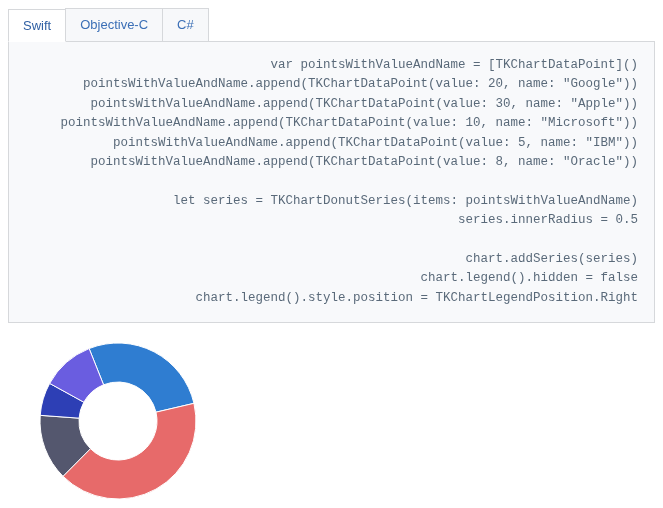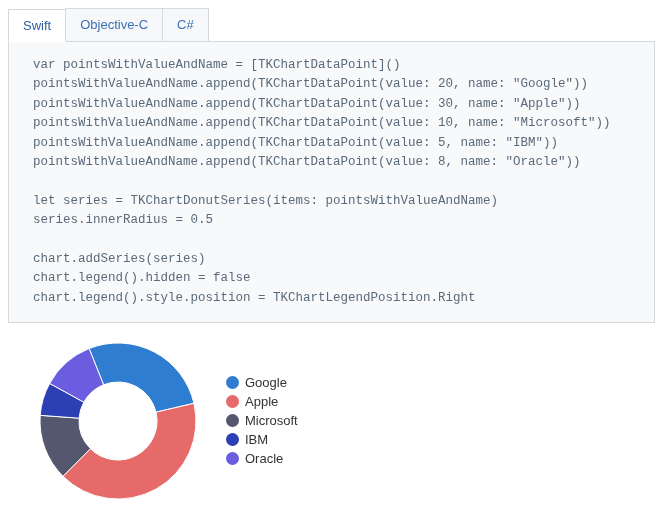--- a/index.html
+++ b/index.html
@@ -28,27 +28,28 @@
   .tab.active {
     background: #fff;
     color: #2f5fa3;
     border-bottom: 1px solid #fff;
     top: 1px;
   }
   .code-block {
     border: 1px solid #d6d8db;
     border-top: none;
     background: #f8f9fb;
-    padding: 14px 24px;
+    padding: 14px 16px;
     font-family: "Courier New", Courier, monospace;
     font-size: 12.5px;
     line-height: 1.55;
     color: #5a6a7a;
     white-space: pre;
     overflow-x: auto;
+    text-align: right;
   }
   .chart-area {
     display: flex;
     align-items: center;
     padding: 18px 0 0 30px;
     gap: 28px;
   }
   .donut-wrap {
     position: relative;
     width: 160px;
@@ -99,35 +100,13 @@
 <div class="chart-area">
   <div class="donut-wrap">
     <svg id="donut-svg" width="160" height="160" viewBox="0 0 160 160">
         <path d="M 51.125895154599625 7.541142229698195 A 78 78 0 0 1 155.9711641957517 62.32566236765477 L 117.98558209787585 71.1628311838274 A 39 39 0 0 0 65.56294757729981 43.7705711148491 Z" fill="#2f7dd1" stroke="#fff" stroke-width="1"></path>
         <path d="M 155.9711641957517 62.32566236765477 A 78 78 0 0 1 24.991631447134672 135.29990406096684 L 52.49581572356733 107.64995203048342 A 39 39 0 0 0 117.98558209787585 71.1628311838274 Z" fill="#e76a6a" stroke="#fff" stroke-width="1"></path>
         <path d="M 24.991631447134672 135.29990406096684 A 78 78 0 0 1 2.205861317722537 74.33678654096616 L 41.10293065886127 77.16839327048308 A 39 39 0 0 0 52.49581572356733 107.64995203048342 Z" fill="#54576e" stroke="#fff" stroke-width="1"></path>
         <path d="M 2.205861317722537 74.33678654096616 A 78 78 0 0 1 11.661971109247858 42.39795474543007 L 45.83098555462393 61.198977372715035 A 39 39 0 0 0 41.10293065886127 77.16839327048308 Z" fill="#2d3fb5" stroke="#fff" stroke-width="1"></path>
         <path d="M 11.661971109247858 42.39795474543007 A 78 78 0 0 1 51.12589515459959 7.54114222969821 L 65.5629475772998 43.770571114849105 A 39 39 0 0 0 45.83098555462393 61.198977372715035 Z" fill="#6a5de0" stroke="#fff" stroke-width="1"></path>
       </svg>
   </div>
-  <div class="legend" id="legend">
-      <div class="legend-row">
-        <span class="swatch" style="background: rgb(47, 125, 209);"></span>
-        <span>Google</span>
-      </div>
-      <div class="legend-row">
-        <span class="swatch" style="background: rgb(231, 106, 106);"></span>
-        <span>Apple</span>
-      </div>
-      <div class="legend-row">
-        <span class="swatch" style="background: rgb(84, 87, 110);"></span>
-        <span>Microsoft</span>
-      </div>
-      <div class="legend-row">
-        <span class="swatch" style="background: rgb(45, 63, 181);"></span>
-        <span>IBM</span>
-      </div>
-      <div class="legend-row">
-        <span class="swatch" style="background: rgb(106, 93, 224);"></span>
-        <span>Oracle</span>
-      </div>
-    </div>
 </div>
 
 </body></html>

